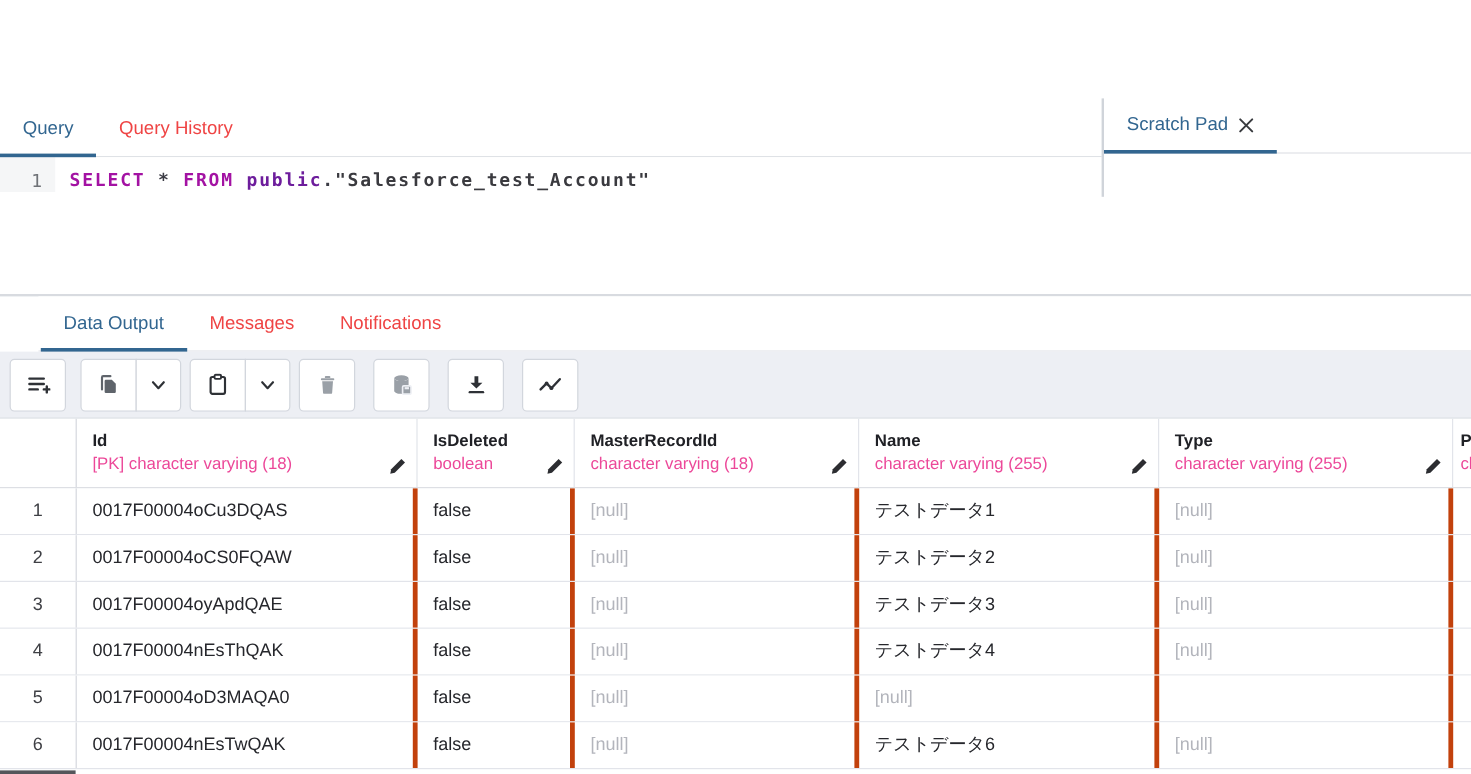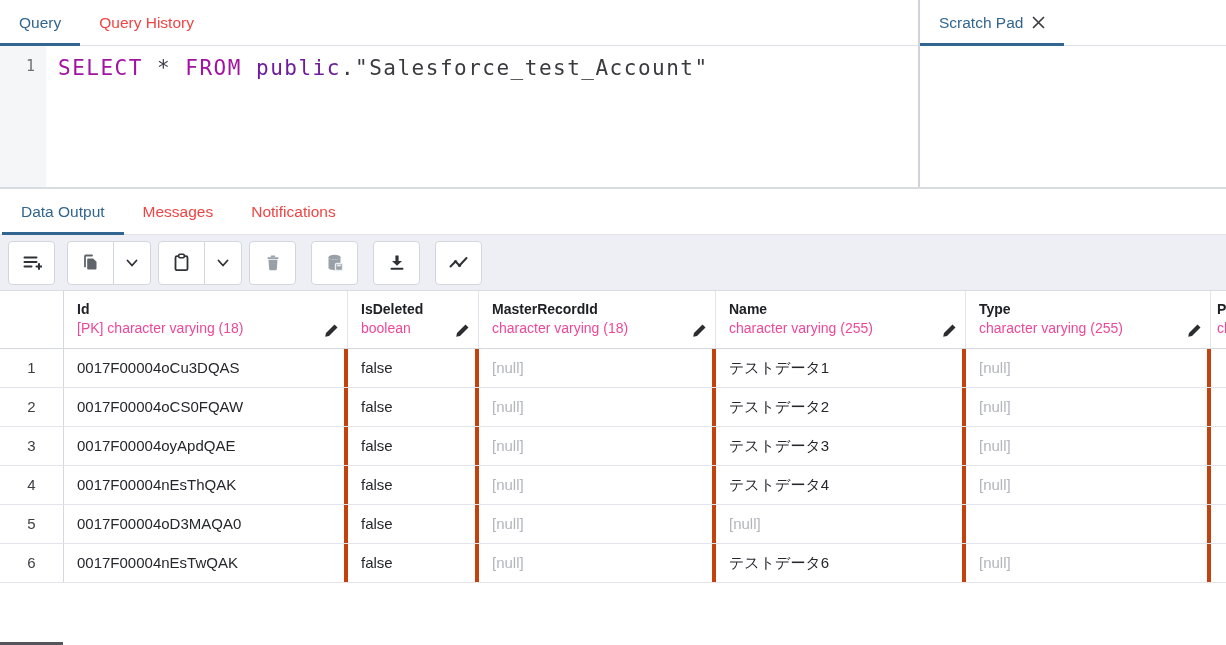--- a/index.html
+++ b/index.html
@@ -5,21 +5,21 @@
   * { box-sizing: border-box; margin: 0; padding: 0; }
   html, body { width: 1226px; height: 645px; overflow: hidden; }
   body {
     position: relative;
     font-family: "Liberation Sans", "DejaVu Sans", sans-serif;
     background: #ffffff;
     color: #26272c;
   }
 
   
-  .top-section { display: flex; height: 189px; border-bottom: 2px solid #d8dbe0; }
+  .top-section { display: flex; height: 247px; border-bottom: 2px solid #d8dbe0; align-items: center; }
   .query-panel { width: 918px; display: flex; flex-direction: column; }
   .scratch-panel { flex: 1; border-left: 2px solid #d0d4da; display: flex; flex-direction: column; gap: 36px; }
 
   .tabbar {
     height: 46px; flex: none;
     border-bottom: 1px solid #dfe2e6;
     display: flex; align-items: stretch; background: #fff;
   }
   .tab {
     display: flex; align-items: center; gap: 9px;
@@ -37,33 +37,33 @@
   .editor { flex: 1; display: flex; background: #fff; }
   .gutter {
     width: 46px; flex: none; background: #f5f6f7;
     font-family: "DejaVu Sans Mono", monospace;
     font-size: 15px; color: #6f7277; text-align: right; padding-top: 11px;
   }
   .gutter .ln { padding-right: 11px; display: block; }
   .codeline {
     padding: 10px 0 0 12px;
     font-family: "DejaVu Sans Mono", monospace;
-    font-size: 21px; font-weight: normal; white-space: pre; letter-spacing: 1.5px;
+    font-size: 15px; font-weight: bold; white-space: pre; letter-spacing: 1.5px;
   }
   .tok-kw { color: #a312a3; }
   .tok-op { color: #3c3c45; }
   .tok-schema { color: #6d1d9c; }
   .tok-str { color: #3a3a3f; }
 
   .scratch-body { flex: 1; background: #fff; }
 
   
   .output-tabbar {
     height: 46px; border-bottom: 1px solid #e3e5ea;
-    display: flex; align-items: stretch; background: #fff; padding-left: 2px;
+    display: flex; align-items: stretch; background: #fff; padding-left: 2px; margin-left: 32px;
   }
 
   
   .toolbar {
     height: 56px; background: #edeff4; border-bottom: 1px solid #d8dbe0;
     display: flex; align-items: center; padding: 0 8px; gap: 4px;
   }
   .tb-group { display: flex; gap: 0; }
   .tb-btn {
     width: 47px; height: 44px; background: #fff;

